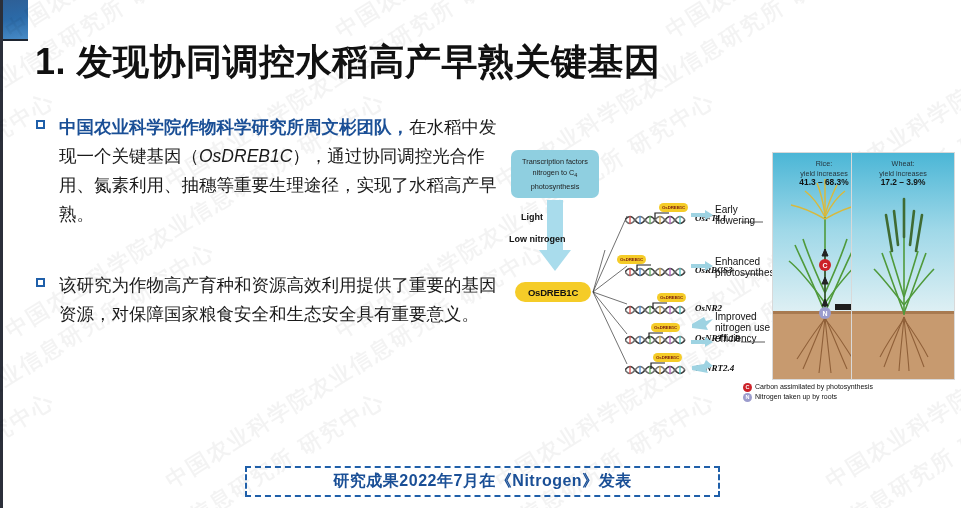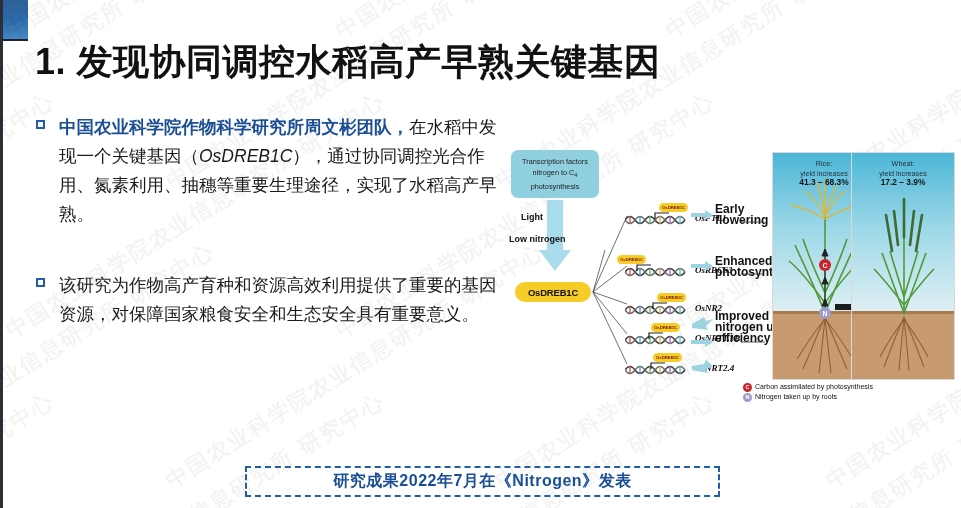--- a/index.html
+++ b/index.html
@@ -59,21 +59,21 @@
         letter-spacing:-.2px;}
 
   .gene-row{position:absolute;height:26px;}
   .dna{position:absolute;left:0;top:8px;width:66px;height:16px;}
   .tag{position:absolute;background:#f5cc28;border-radius:6px;height:9px;
        color:#7a1b10;font-size:4.4px;font-weight:700;display:flex;
        align-items:center;justify-content:center;padding:0 3px;letter-spacing:-.1px;}
   .gname{position:absolute;left:70px;top:9px;font-size:9px;font-style:italic;
          color:#111;white-space:nowrap;font-family:"Liberation Serif",serif;font-weight:600;}
 
-  .outcome{position:absolute;font-size:12px;font-weight:700;color:#111;line-height:11px;}
+  .outcome{position:absolute;font-size:10px;font-weight:400;color:#111;line-height:11px;}
 
   .panel{position:absolute;top:14px;width:104px;height:228px;overflow:hidden;
          border:1px solid #d9d9d9;box-sizing:border-box;}
   .panel.rice{left:238px;margin-left:29px;}
   .panel.wheat{left:346px;}
   .sky{position:absolute;left:0;top:0;width:100%;height:160px;
        background:linear-gradient(180deg,#4bb6d6 0%,#9fd8e8 48%,#dff0f4 100%);}
   .soil{position:absolute;left:0;bottom:0;width:100%;height:68px;background:#c79a6f;}
   .soil:before{content:"";position:absolute;left:0;top:0;width:100%;height:3px;background:#a87a50;}
   .panel-cap{position:absolute;left:0;top:6px;width:100%;text-align:center;

